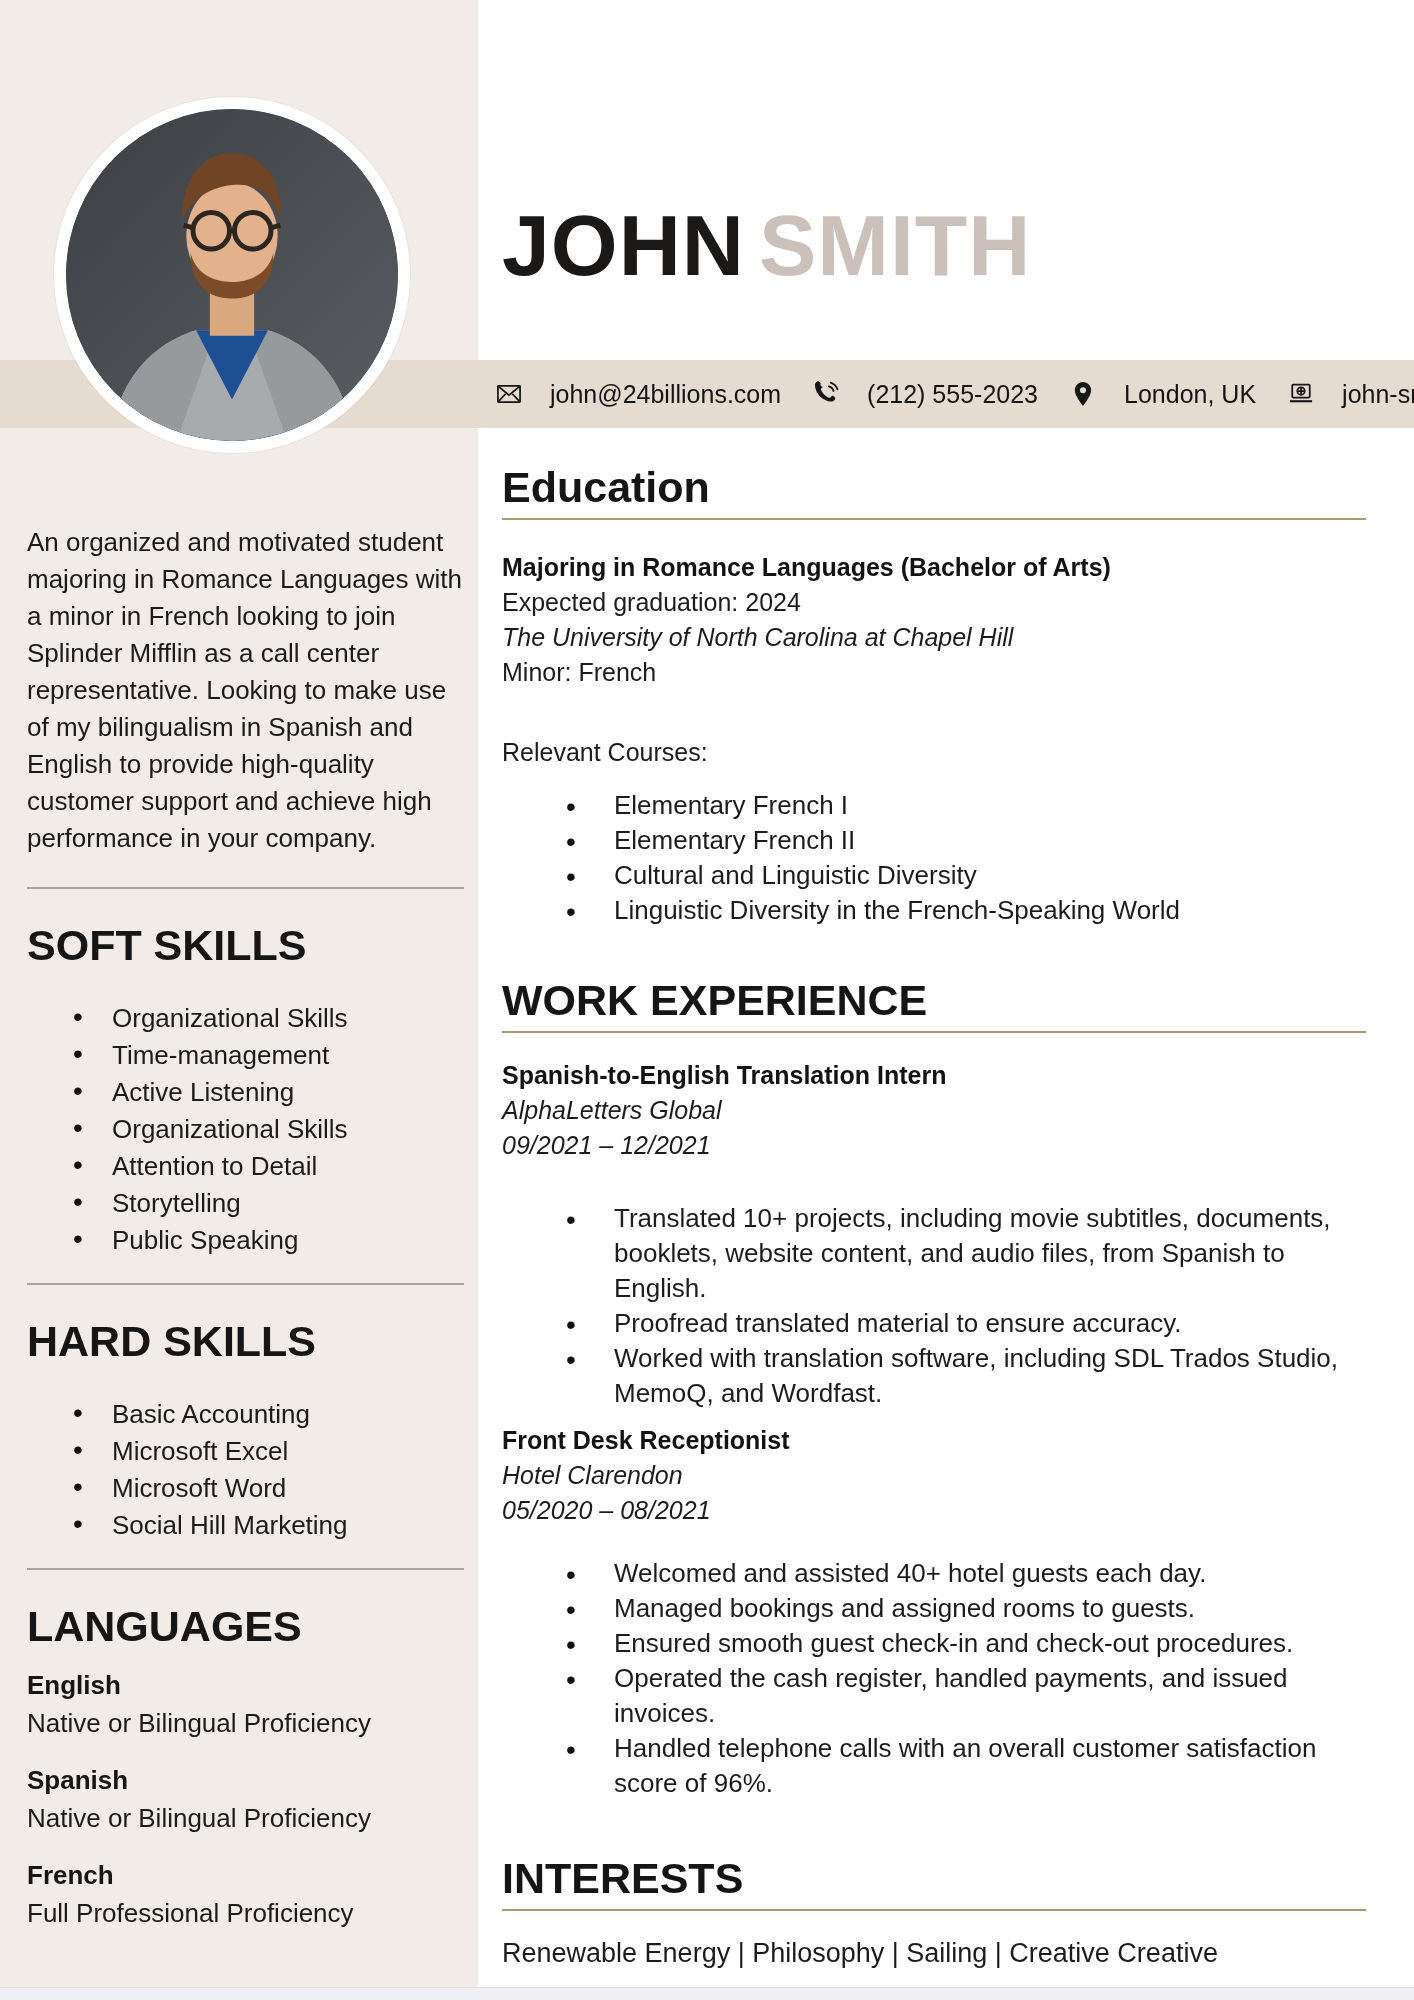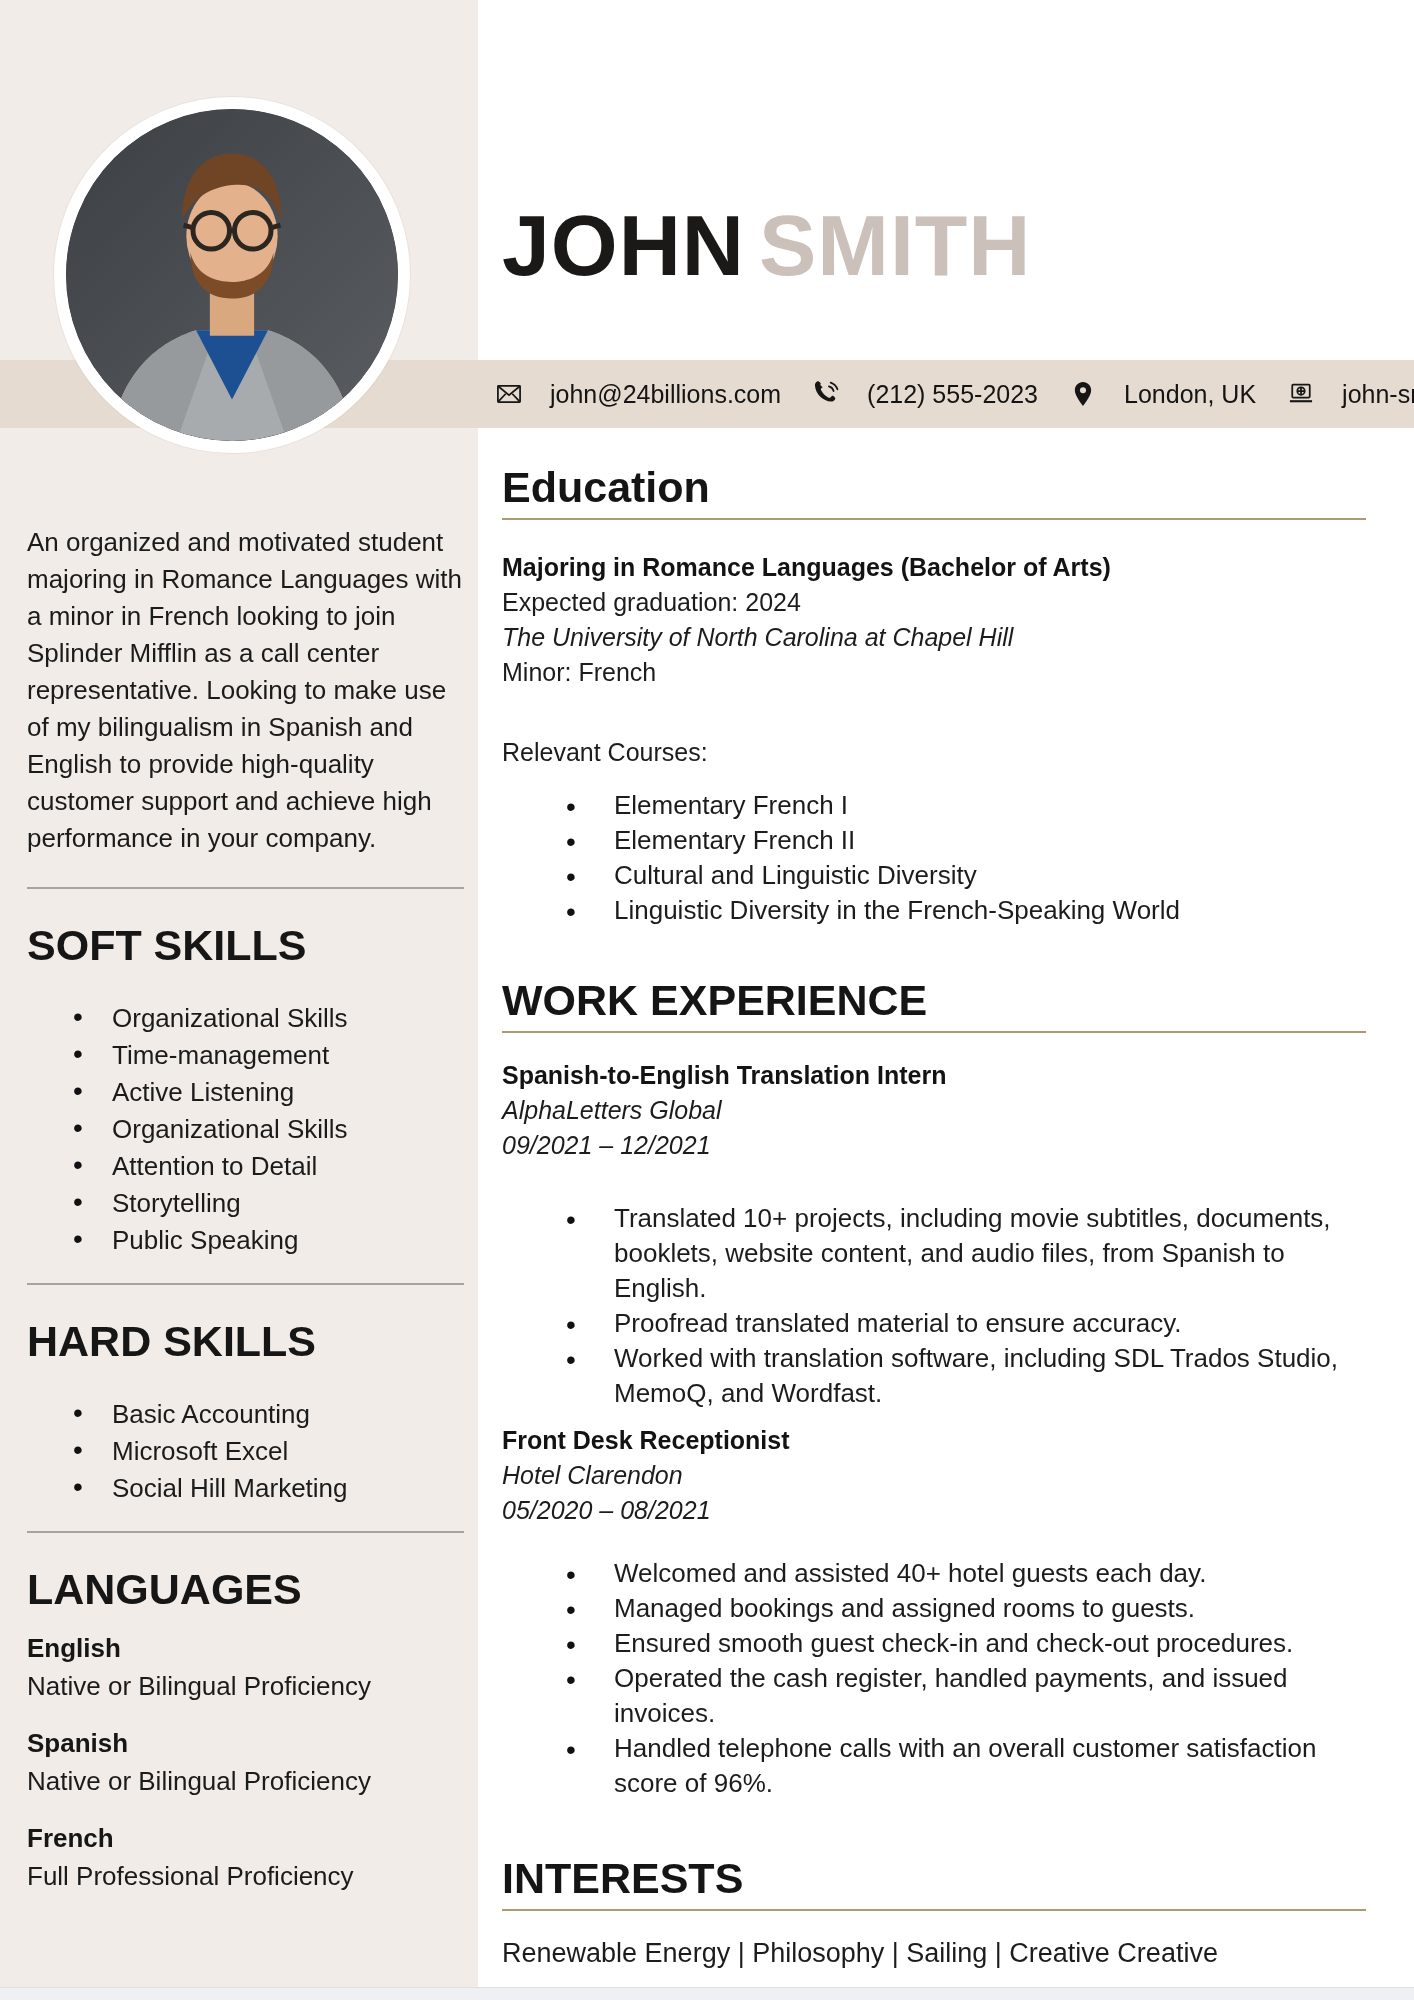--- a/index.html
+++ b/index.html
@@ -208,20 +208,21 @@
       <li>Attention to Detail</li>
       <li>Storytelling</li>
       <li>Public Speaking</li>
     </ul>
     <hr class="sdiv">
 
     <h2 class="side-head">HARD SKILLS</h2>
     <ul class="side-list">
       <li>Basic Accounting</li>
       <li>Microsoft Excel</li>
+      <li>Microsoft Word</li>
       <li>Social Hill Marketing</li>
     </ul>
     <hr class="sdiv">
 
     <h2 class="side-head">LANGUAGES</h2>
     <div class="langs">
       <div class="lang">
         <div class="lang-name">English</div>
         <div class="lang-level">Native or Bilingual Proficiency</div>
       </div>

